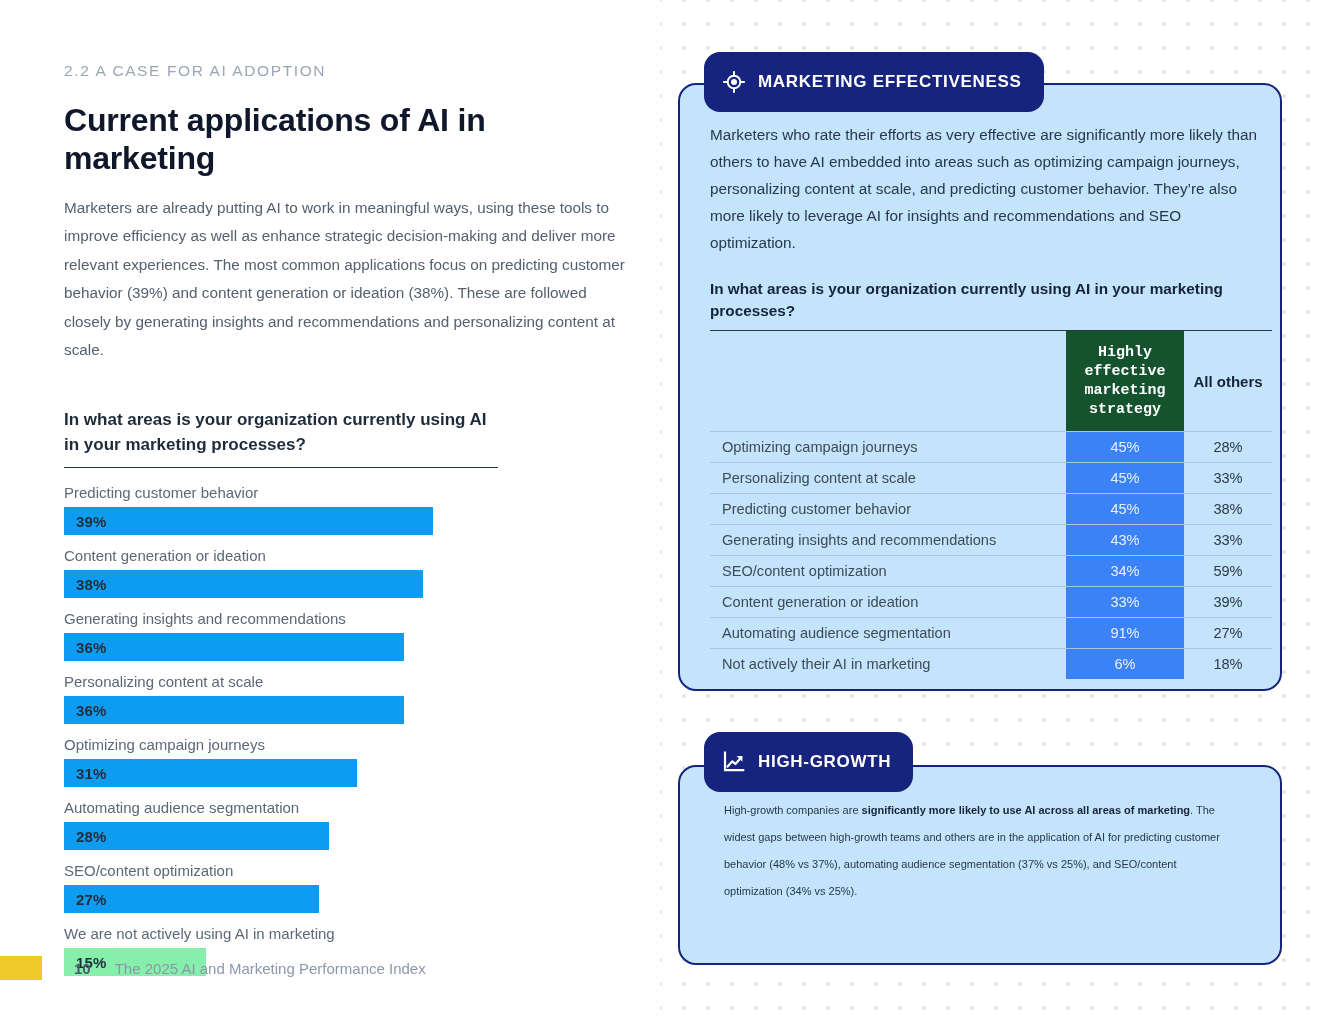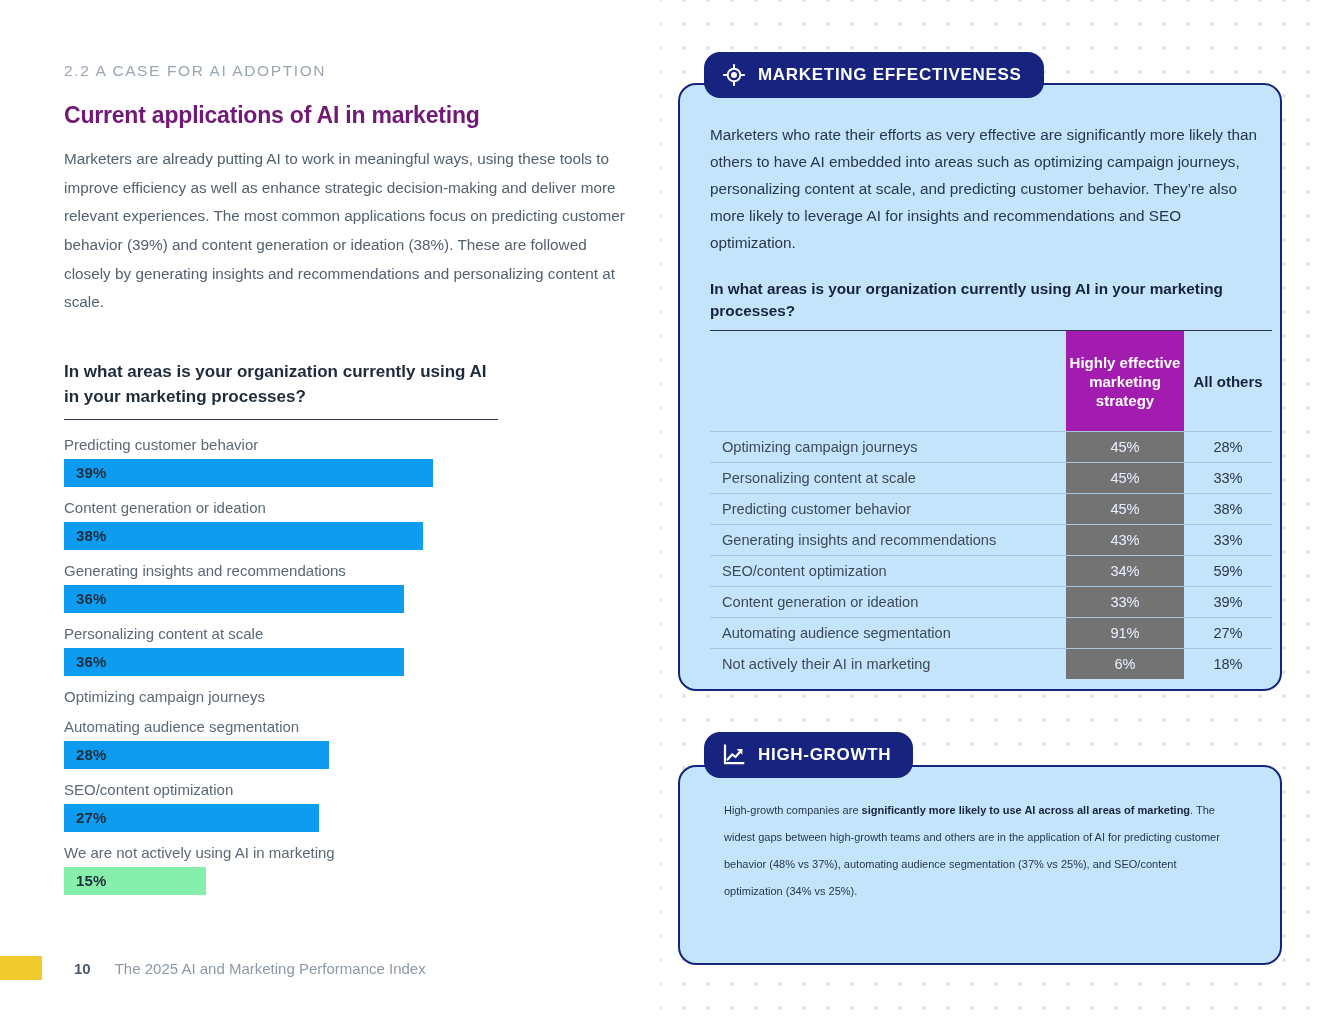--- a/index.html
+++ b/index.html
@@ -30,24 +30,24 @@
   }
   .eyebrow{
     font-size:15.5px;
     letter-spacing:1.6px;
     color:#9aa6b4;
     font-weight:400;
     margin:0 0 22px 0;
     white-space:nowrap;
   }
   .headline{
-    font-size:23px;
+    font-size:32px;
     line-height:1.18;
     font-weight:700;
-    color:#701a75;
+    color:#0f172a;
     margin:0 0 16px 0;
     letter-spacing:-0.2px;
   }
   .body-para{
     font-size:15.3px;
     line-height:28.6px;
     color:#54606e;
     margin:0;
     width:572px;
   }
@@ -113,21 +113,21 @@
     border-radius:18px;
     box-sizing:border-box;
   }
   .callout.effectiveness{left:0;top:83px;width:604px;height:608px;}
   .callout.growth{left:0;top:765px;width:604px;height:200px;}
 
   .badge{
     position:absolute;
     background:#16247f;
     border-radius:16px;
-    height:46px;
+    height:60px;
     display:flex;align-items:center;
     padding:0 22px 0 18px;
     box-sizing:border-box;
     z-index:6;
   }
   .badge.effectiveness{left:26px;top:52px;}
   .badge.growth{left:26px;top:732px;}
   .badge-icon{
     width:24px;height:24px;display:inline-flex;align-items:center;justify-content:center;
     margin-right:12px;flex:none;
@@ -153,31 +153,31 @@
   .cmp-table th,.cmp-table td{padding:0;}
   .col-name{width:356px;}
   .col-hi{width:118px;}
   .col-all{width:88px;}
 
   .cmp-table thead th{
     vertical-align:middle;text-align:center;height:100px;
     font-size:15px;font-weight:700;line-height:19px;
   }
   .cmp-table thead th.name-h{background:transparent;}
-  .cmp-table thead th.hi-h{background:#a21caf;color:#ffffff;}
+  .cmp-table thead th.hi-h{background:#14532d;color:#ffffff;font-family:Liberation Mono, monospace;}
   .cmp-table thead th.all-h{background:transparent;color:#16243a;}
 
   .cmp-table tbody tr td{
     height:30px;font-size:14.6px;border-top:1px solid #a9c6de;
   }
   .cmp-table tbody td.name-c{
     text-align:left;color:#3d4a57;padding-left:12px;
   }
   .cmp-table tbody td.hi-c{
-    text-align:center;background:#737373;color:#e8f0ff;
+    text-align:center;background:#3b82f6;color:#e8f0ff;
   }
   .cmp-table tbody td.all-c{
     text-align:center;color:#2b3947;
   }
 
   .growth-text{
     font-size:11px;line-height:27px;color:#27384a;margin:0;
   }
   .growth-text b{font-weight:700;color:#16243a;}
 </style>
@@ -214,20 +214,23 @@
         </div>
       </div>
       <div class="bar-row">
         <div class="bar-label">Personalizing content at scale</div>
         <div class="bar" style="width: 340.2px; background: rgb(14, 156, 240);">
           <span class="bar-value">36%</span>
         </div>
       </div>
       <div class="bar-row">
         <div class="bar-label">Optimizing campaign journeys</div>
+        <div class="bar" style="width: 292.9px; background: rgb(14, 156, 240);">
+          <span class="bar-value">31%</span>
+        </div>
       </div>
       <div class="bar-row">
         <div class="bar-label">Automating audience segmentation</div>
         <div class="bar" style="width: 264.6px; background: rgb(14, 156, 240);">
           <span class="bar-value">28%</span>
         </div>
       </div>
       <div class="bar-row">
         <div class="bar-label">SEO/content optimization</div>
         <div class="bar" style="width: 255.1px; background: rgb(14, 156, 240);">

